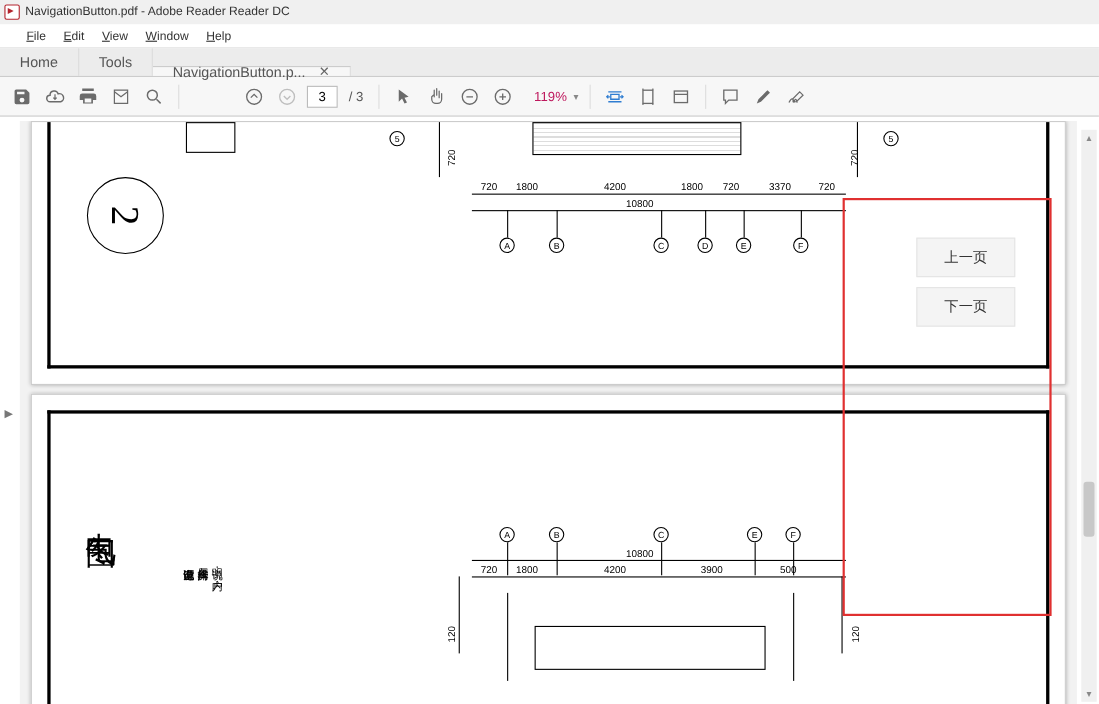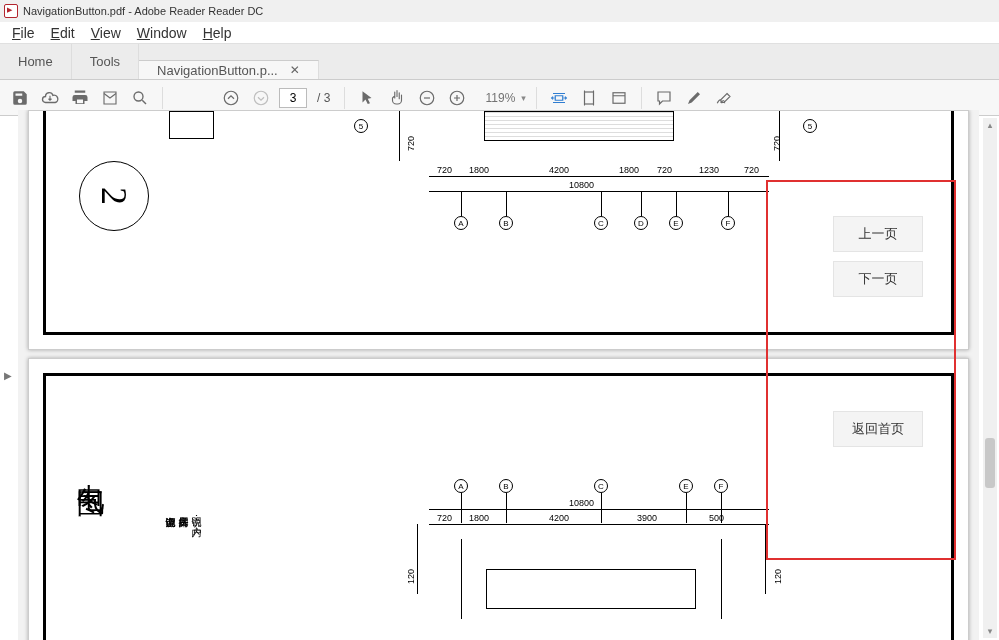--- a/index.html
+++ b/index.html
@@ -4,38 +4,38 @@
   <style>
     * { box-sizing: border-box; margin: 0; padding: 0; font-family: "Segoe UI", Tahoma, sans-serif; }
     body { width: 999px; height: 640px; overflow: hidden; background: #fff; position: relative; }
 
     
     .titlebar { height: 22px; background: #f0f0f0; display: flex; align-items: center; padding: 0 4px; font-size: 11px; color: #333; }
     .titlebar-icon { width: 14px; height: 14px; margin-right: 5px; background: #fff; border: 1px solid #b3252e; position: relative; border-radius: 2px; }
     .titlebar-icon::after { content: "▶"; font-size: 7px; color: #b3252e; position: absolute; left: 2px; top: 1px; }
 
     
-    .menubar { height: 22px; display: flex; align-items: center; padding: 0 4px; font-size: 14px; color: #333; border-bottom: 1px solid #e0e0e0; }
+    .menubar { height: 22px; display: flex; align-items: center; padding: 0 16px; font-size: 11px; color: #333; border-bottom: 1px solid #e0e0e0; }
     .menubar span { padding: 2px 8px; cursor: default; }
     .menubar span u { text-decoration: underline; }
 
     
-    .tabbar { height: 36px; background: #ececec; display: flex; align-items: stretch; border-bottom: 1px solid #ccc; }
+    .tabbar { height: 26px; background: #ececec; display: flex; align-items: stretch; border-bottom: 1px solid #ccc; }
     .tabbar .tab { display: flex; align-items: center; padding: 0 18px; font-size: 13px; color: #555; cursor: default; border-right: 1px solid #ddd; }
     .tabbar .tab.active { background: #f7f7f7; border-top: 1px solid #ccc; margin-top: 16px; }
     .tabbar .tab .close { margin-left: 12px; font-size: 12px; color: #666; }
 
     
     .toolbar { height: 36px; background: #f7f7f7; display: flex; align-items: center; padding: 0 8px; border-bottom: 1px solid #ccc; gap: 6px; }
     .toolbar .sep { width: 1px; height: 22px; background: #ddd; margin: 0 4px; }
     .toolbar .ico { width: 24px; height: 24px; display: flex; align-items: center; justify-content: center; color: #6b6b6b; fill: #6b6b6b; }
     .toolbar .ico svg { width: 18px; height: 18px; }
     .toolbar .pageinp { width: 28px; height: 20px; font-size: 12px; text-align: center; border: 1px solid #bbb; background: #fff; }
     .toolbar .pagesep { font-size: 12px; color: #555; margin: 0 4px; }
-    .toolbar .zoom { font-size: 12px; color: #737373; min-width: 40px; text-align: right; }
+    .toolbar .zoom { font-size: 12px; color: #be185d; min-width: 40px; text-align: right; }
     .toolbar .chev { font-size: 9px; color: #888; }
     .toolbar .spacer { flex: 0 0 40px; }
 
     
     .panel-toggle { position: absolute; left: 4px; top: 370px; font-size: 10px; color: #777; }
 
     
     .scroll-track { position: absolute; right: 2px; top: 118px; bottom: 2px; width: 14px; background: #f0f0f0; }
     .scroll-thumb { position: absolute; left: 2px; right: 2px; top: 320px; height: 50px; background: #c8c8c8; border-radius: 3px; }
     .scroll-up { position: absolute; top: 0; left: 0; right: 0; height: 14px; display:flex; align-items:center; justify-content:center; font-size:9px; color:#888; }
@@ -235,21 +235,21 @@
 
     <div style="position:absolute; left:455px; top:0; width:190px; height:30px; border:1px solid #000; background:repeating-linear-gradient(0deg,#fff,#fff 3px,#ddd 3px,#ddd 4px);"></div>
 
     <div class="hline" style="left:400px; top:65px; width:340px;"></div>
     <div class="hline" style="left:400px; top:80px; width:340px;"></div>
     <div class="dimtxt" style="left:408px; top:54px;">720</div>
     <div class="dimtxt" style="left:440px; top:54px;">1800</div>
     <div class="dimtxt" style="left:520px; top:54px;">4200</div>
     <div class="dimtxt" style="left:590px; top:54px;">1800</div>
     <div class="dimtxt" style="left:628px; top:54px;">720</div>
-    <div class="dimtxt" style="left:670px; top:54px;">1230</div>
+    <div class="dimtxt" style="left:670px; top:54px;">3370</div>
     <div class="dimtxt" style="left:715px; top:54px;">720</div>
     <div class="dimtxt" style="left:540px; top:69px;">10800</div>
 
     <div class="dimtxt rot" style="left:377px; top:40px;">720</div>
     <div class="dimtxt rot" style="left:743px; top:40px;">720</div>
 
     <div class="circ" style="left:425px; top:105px;">
         <span>A</span>
       </div>
     <div class="circ" style="left:470px; top:105px;">
@@ -324,21 +324,20 @@
 
     <div style="position:absolute; left:432px; top:180px; width:260px; height:80px;">
       <div class="vline" style="left:0; top:0; height:80px;"></div>
       <div class="vline" style="left:260px; top:0; height:80px;"></div>
       <div style="position:absolute; left:25px; top:30px; width:210px; height:40px; border:1px solid #000;"></div>
     </div>
 
     <div class="vline" style="left:388px; top:165px; height:70px;"></div>
     <div class="vline" style="left:736px; top:165px; height:70px;"></div>
 
-    <div class="pdfbtn" style="right:45px; top:52px;">返回首页</div>
   </div>
 
   <div class="redbox redbox1"></div>
 </div>
 
 <div class="scroll-track">
   <div class="scroll-up">▴</div>
   <div class="scroll-thumb"></div>
   <div class="scroll-down">▾</div>
 </div>

